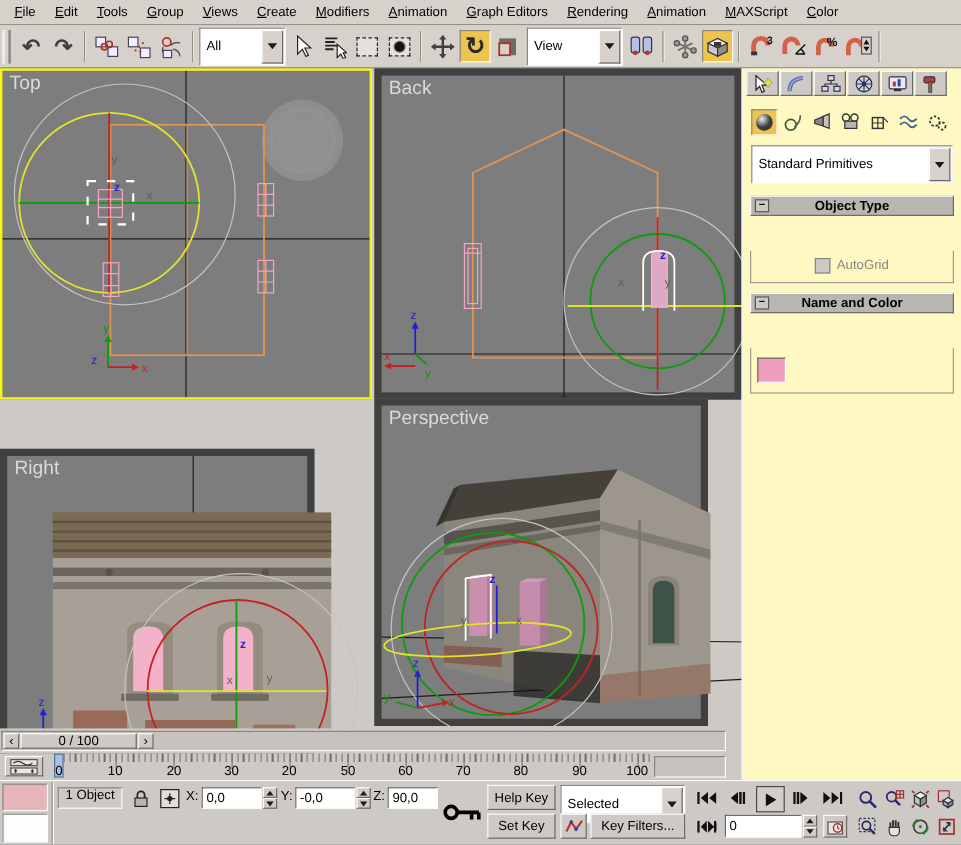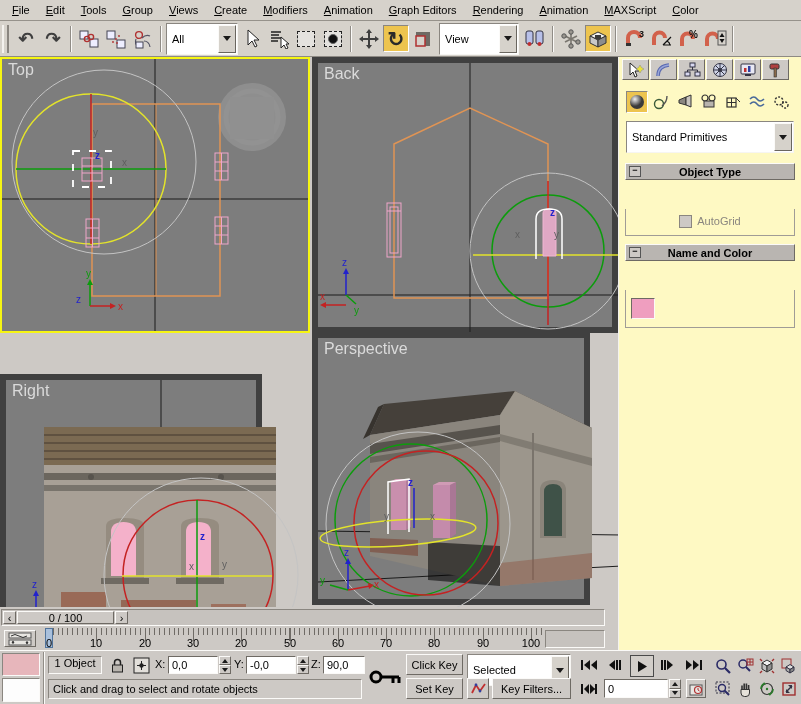--- a/index.html
+++ b/index.html
@@ -604,26 +604,23 @@
     <span class="abs" style="left:311px;top:7px;">Z:</span>
     <input class="field abs" style="left: 323px; top: 5px; width: 42px; height: 18px;" value="90,0">
 
     <div class="abs" style="left:368px;top:3px;width:34px;height:46px;display:flex;align-items:center;justify-content:center;">
       <svg width="32" height="16">
           <circle cx="7" cy="8" r="5" fill="none" stroke="#000" stroke-width="3"></circle>
           <path d="M12 8h18M24 8v6M30 8v6" stroke="#000" stroke-width="3"></path>
         </svg>
     </div>
 
-    <div class="sunk abs" style="left:48px;top:28px;width:314px;height:20px;display:flex;align-items:center;padding-left:4px;">
-        <span>Click and drag to select and rotate objects</span>
-      </div>
 
     <div class="rbtn abs" style="left:406px;top:3px;width:57px;height:21px;">
-        <span>Click Key</span>
+        <span>Help Key</span>
       </div>
     <div class="rbtn abs" style="left:406px;top:27px;width:57px;height:21px;">
         <span>Set Key</span>
       </div>
     <div class="dd abs" style="left:467px;top:3px;width:104px;">
       <span>Selected</span>
       <span class="ddarrow">
           <span class="tri-dn"></span>
         </span>
     </div>

